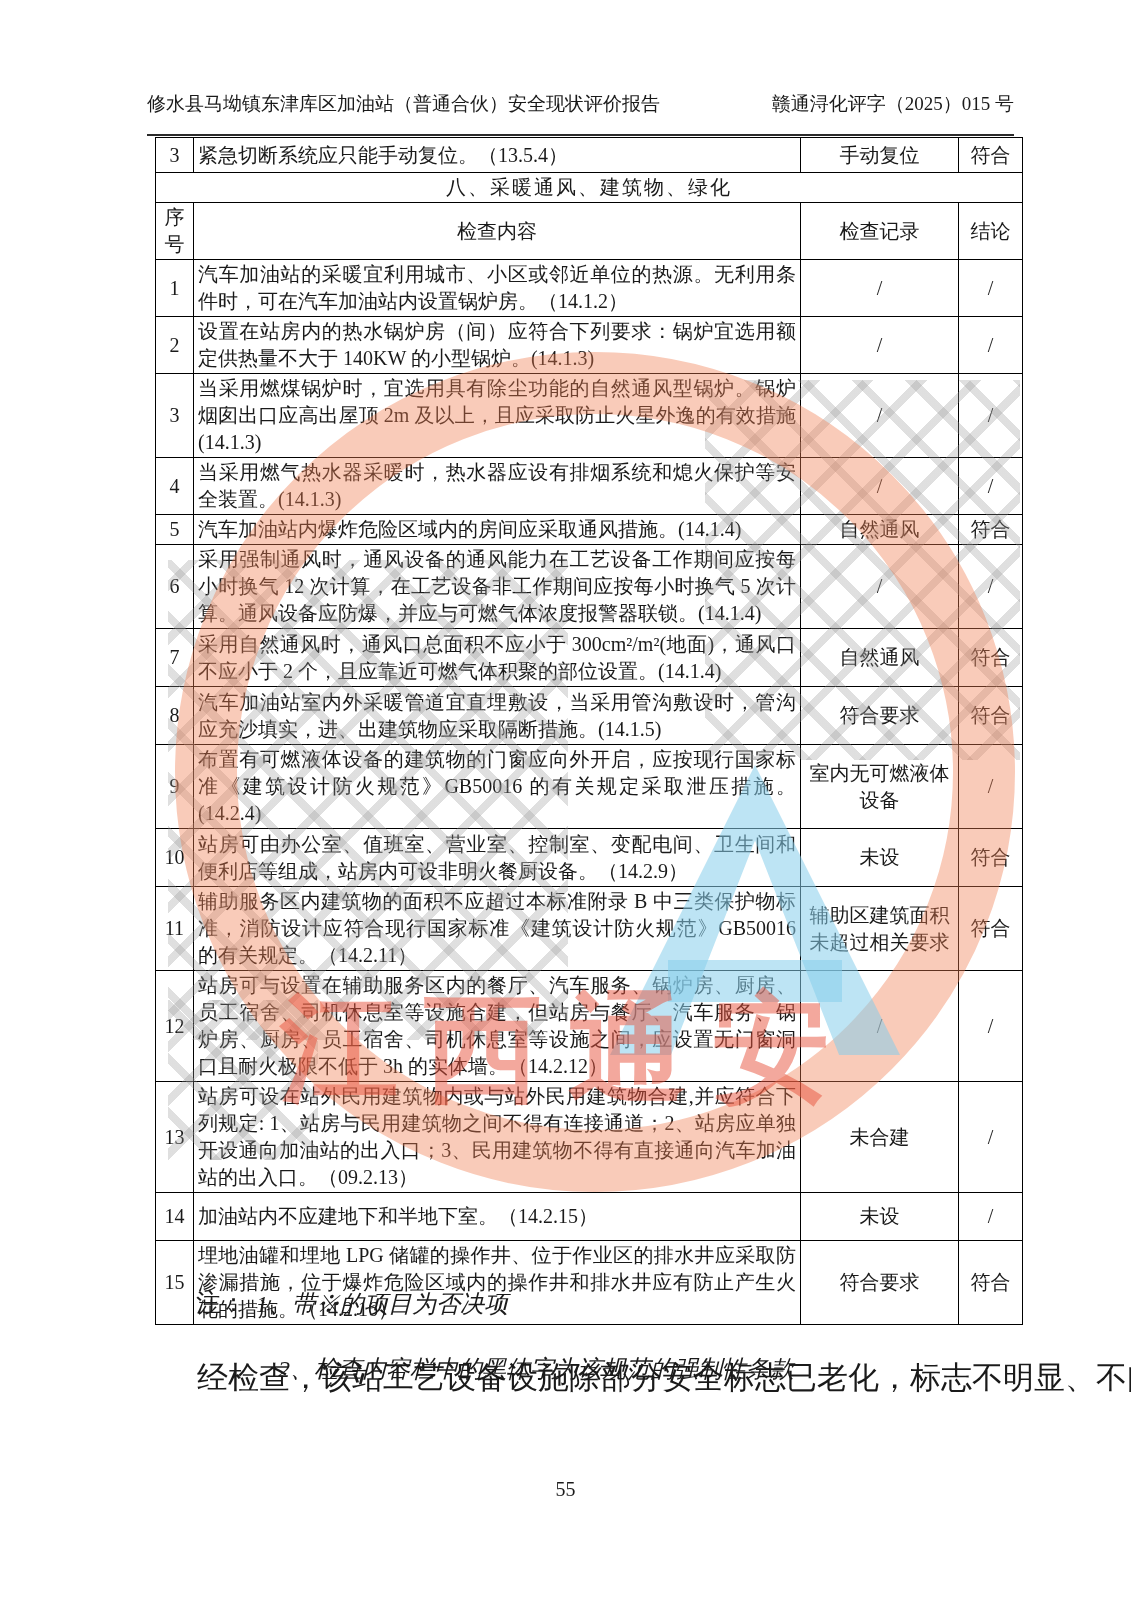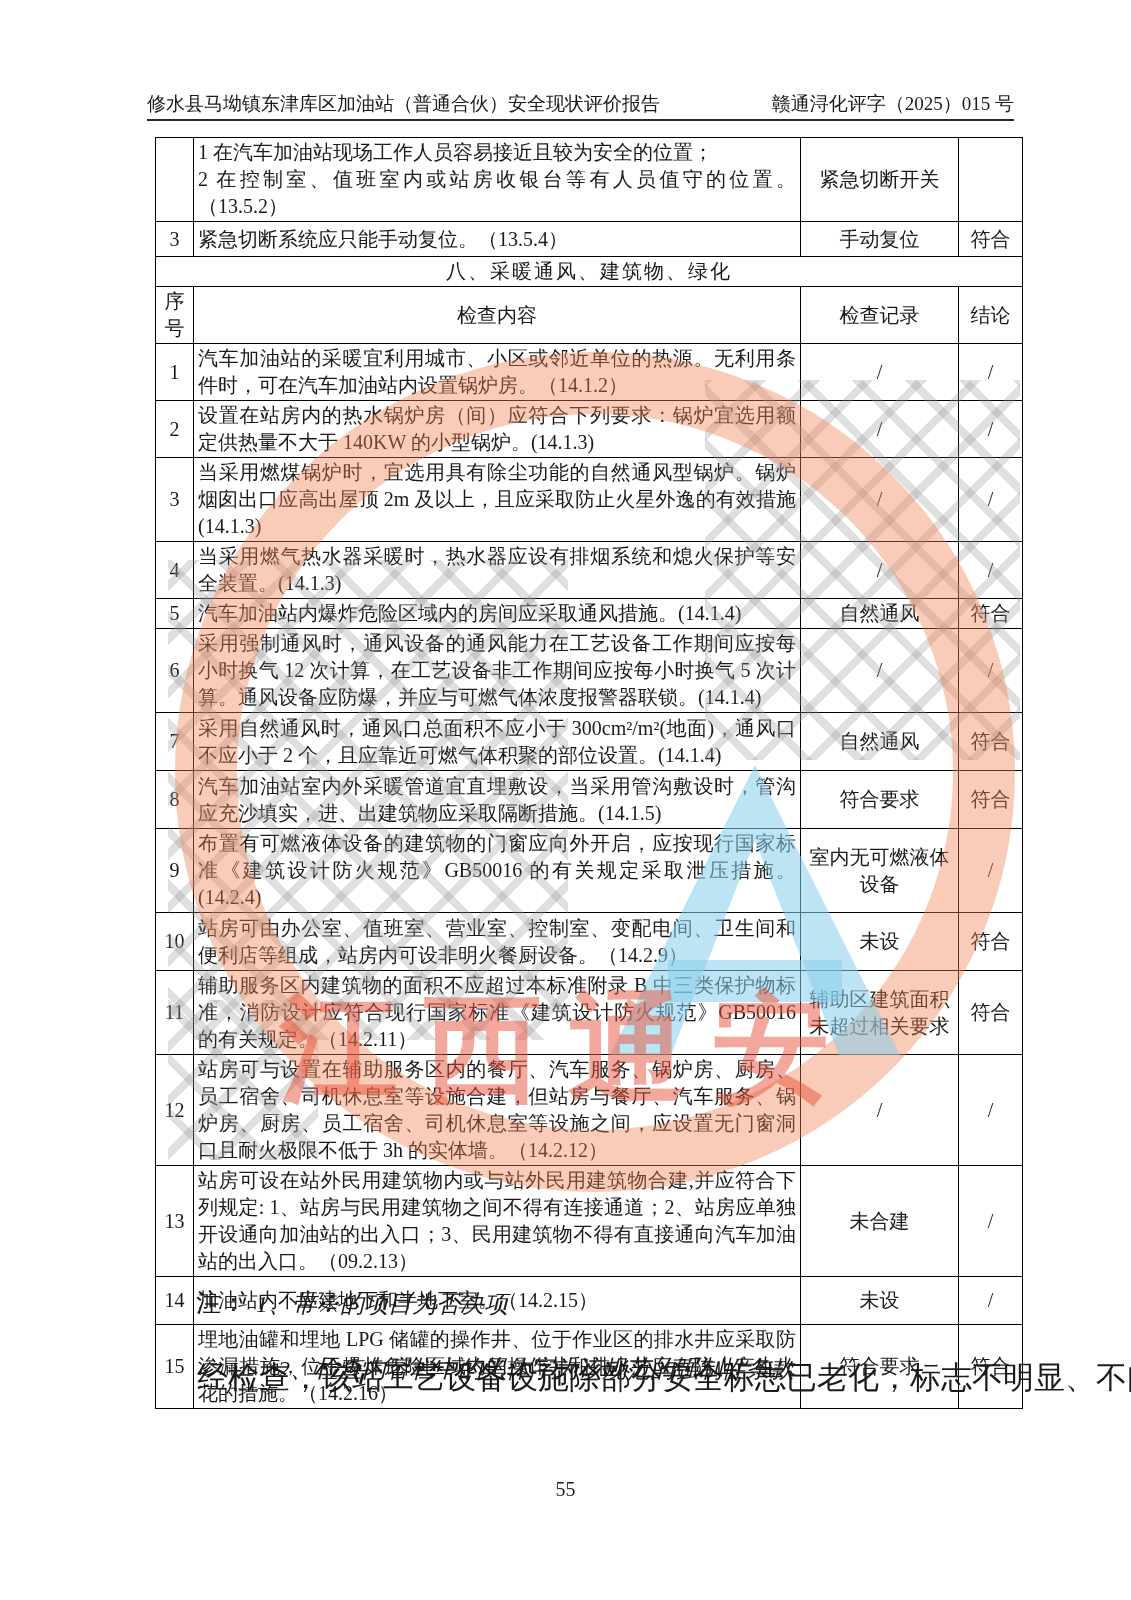--- a/index.html
+++ b/index.html
@@ -4,21 +4,21 @@
 <style>
   html,body{margin:0;padding:0;}
   body{
     width:1131px;height:1600px;background:#ffffff;position:relative;overflow:hidden;
     font-family:"Liberation Serif","DejaVu Serif",serif;color:#1a1a1a;
   }
   .header{
     position:absolute;left:147px;top:92px;width:867px;
     display:flex;justify-content:space-between;align-items:flex-end;
     font-size:19px;line-height:24px;
-    border-bottom:2px solid #2a2a2a;padding-bottom:3px;
+    border-bottom:2px solid #2a2a2a;padding-bottom:18px;
   }
   .header .hdr-right{font-weight:bold;font-weight:normal;}
   table.insp{
     position:absolute;left:155px;top:137px;width:867px;
     border-collapse:collapse;table-layout:fixed;
   }
   table.insp td{
     border:1px solid #000;font-size:20px;line-height:27px;
     padding:1px 4px;vertical-align:middle;overflow:hidden;
   }
@@ -69,27 +69,20 @@
 </div>
 
 <table class="insp">
   <colgroup>
     <col style="width:38px">
       <col style="width:607px">
       <col style="width:158px">
       <col style="width:64px">
   </colgroup>
   <tbody id="insp-body">
-      <tr style="height: 56px;">
-        <td class="c-no"></td>
-        <td class="c-content">1 在汽车加油站现场工作人员容易接近且较为安全的位置；
-2 在控制室、值班室内或站房收银台等有人员值守的位置。（13.5.2）</td>
-        <td class="c-rec">紧急切断开关</td>
-        <td class="c-con"></td>
-      </tr>
       <tr style="height: 35px;">
         <td class="c-no">3</td>
         <td class="c-content">紧急切断系统应只能手动复位。（13.5.4）</td>
         <td class="c-rec">手动复位</td>
         <td class="c-con">符合</td>
       </tr>
       <tr class="section-row" style="height: 28px;">
         <td class="" colspan="4">八、采暖通风、建筑物、绿化</td>
       </tr>
       <tr class="colhead-row" style="height: 30px;">

